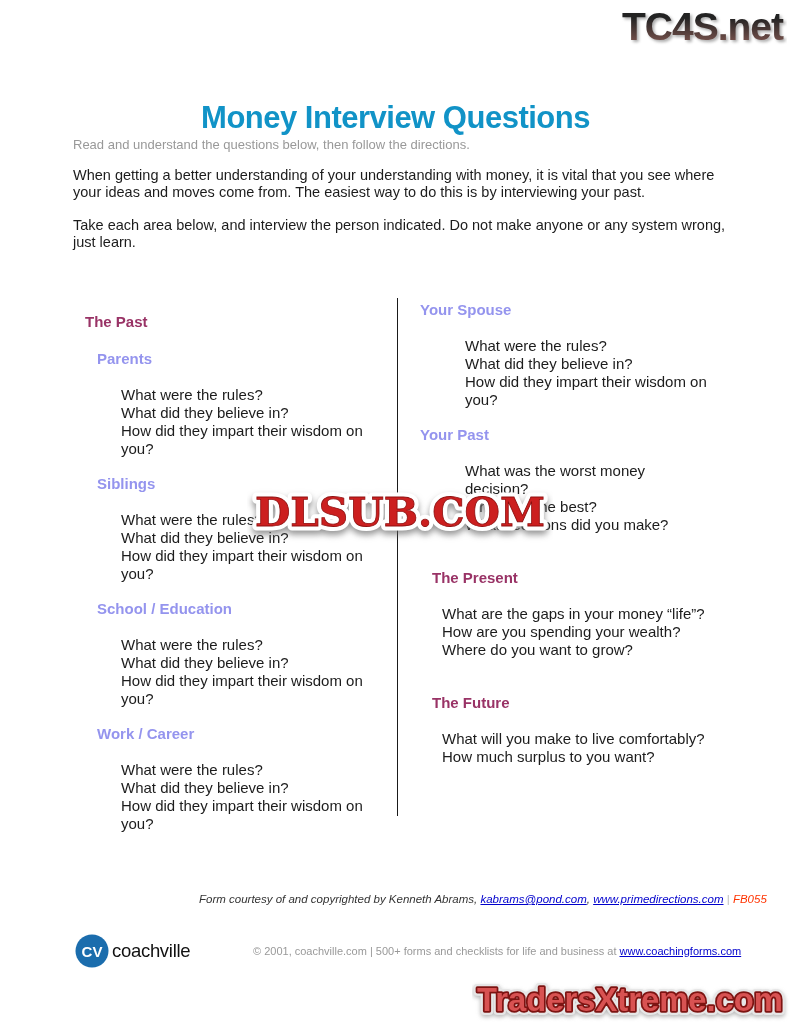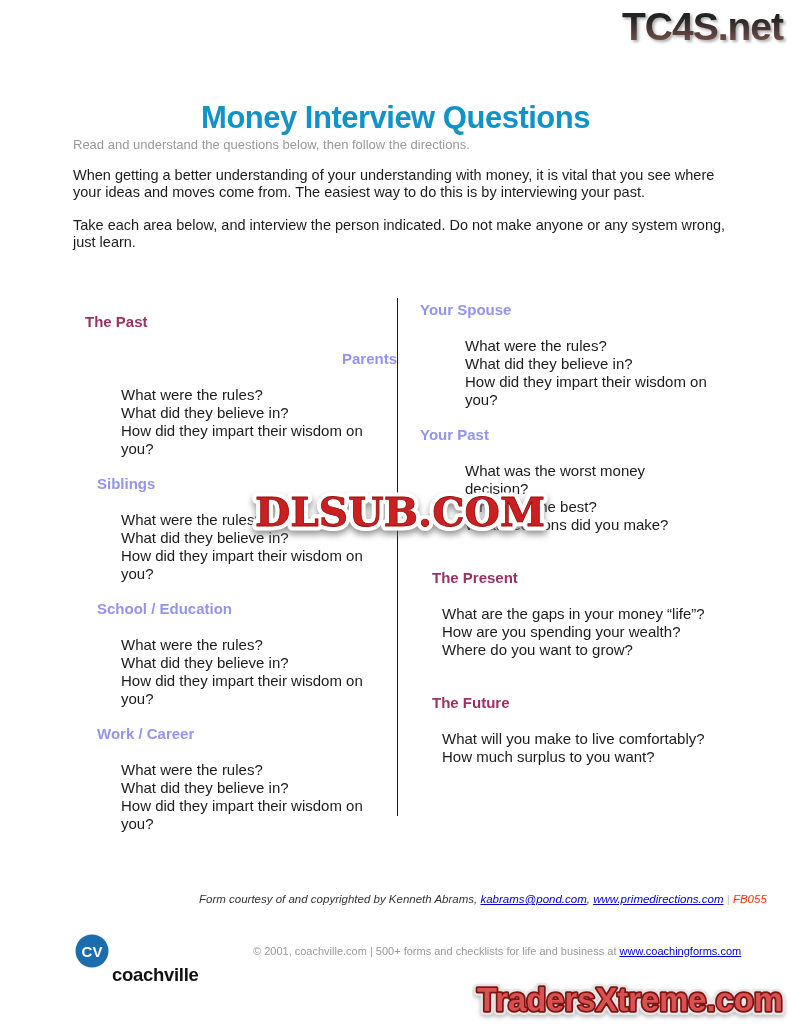--- a/index.html
+++ b/index.html
@@ -42,21 +42,21 @@
     position: absolute; left: 397px; top: 298px;
     width: 1px; height: 518px; background: #1a1a1a;
   }
   .col { position: absolute; top: 302px; }
   .col-left { left: 73px; width: 324px; }
   .col-right { left: 420px; width: 315px; }
 
   .h-maroon { margin: 12px; font-size: 15px; line-height: 16px; font-weight: 700; color: #993366; }
   .h-purple { margin: 0; font-size: 15px; line-height: 16px; font-weight: 700; color: #9494ee; }
   .col-left .h-purple { margin-left: 24px; margin-top: 18px; }
-  .col-left .h-purple.first { margin-top: 21px; text-align: right; }
+  .col-left .h-purple.first { margin-top: 21px; }
   .qs { margin-top: 19px; font-size: 15px; line-height: 18px; color: #1c1c1c; }
   .col-left .qs { margin-left: 48px; width: 255px; }
 
   .col-right .h-purple { }
   .col-right .h-purple.second { margin-top: 18px; }
   .col-right .qs-sub { margin-left: 45px; width: 255px; }
   .col-right .qs-sub.narrow { width: 230px; }
   .col-right .h-maroon { margin-top: 36px; }
   .col-right .qs-main { margin-left: 22px; width: 292px; }
 
@@ -65,21 +65,21 @@
     position: absolute; left: 199px; top: 893px;
     font-size: 11.5px; font-style: italic; color: #333333; white-space: nowrap;
   }
   .credit-line a { color: #0000cc; }
   .credit-divider { color: #bbbbbb; font-style: normal; }
   .form-code { color: #ff3300; font-style: italic; }
 
   .cv-logo { position: absolute; left: 74px; top: 933px; }
   .cv-name {
     position: absolute; left: 112px; top: 940px;
-    font-size: 18.5px; font-weight: 700; color: #111111; letter-spacing: -0.3px; margin-top: 24px;
+    font-size: 18.5px; font-weight: 400; color: #111111; letter-spacing: -0.3px;
   }
   .copyright {
     position: absolute; left: 253px; top: 945px;
     font-size: 11px; color: #999999; white-space: nowrap;
   }
   .copyright a { color: #0000cc; }
 </style>
 </head>
 <body>
 

